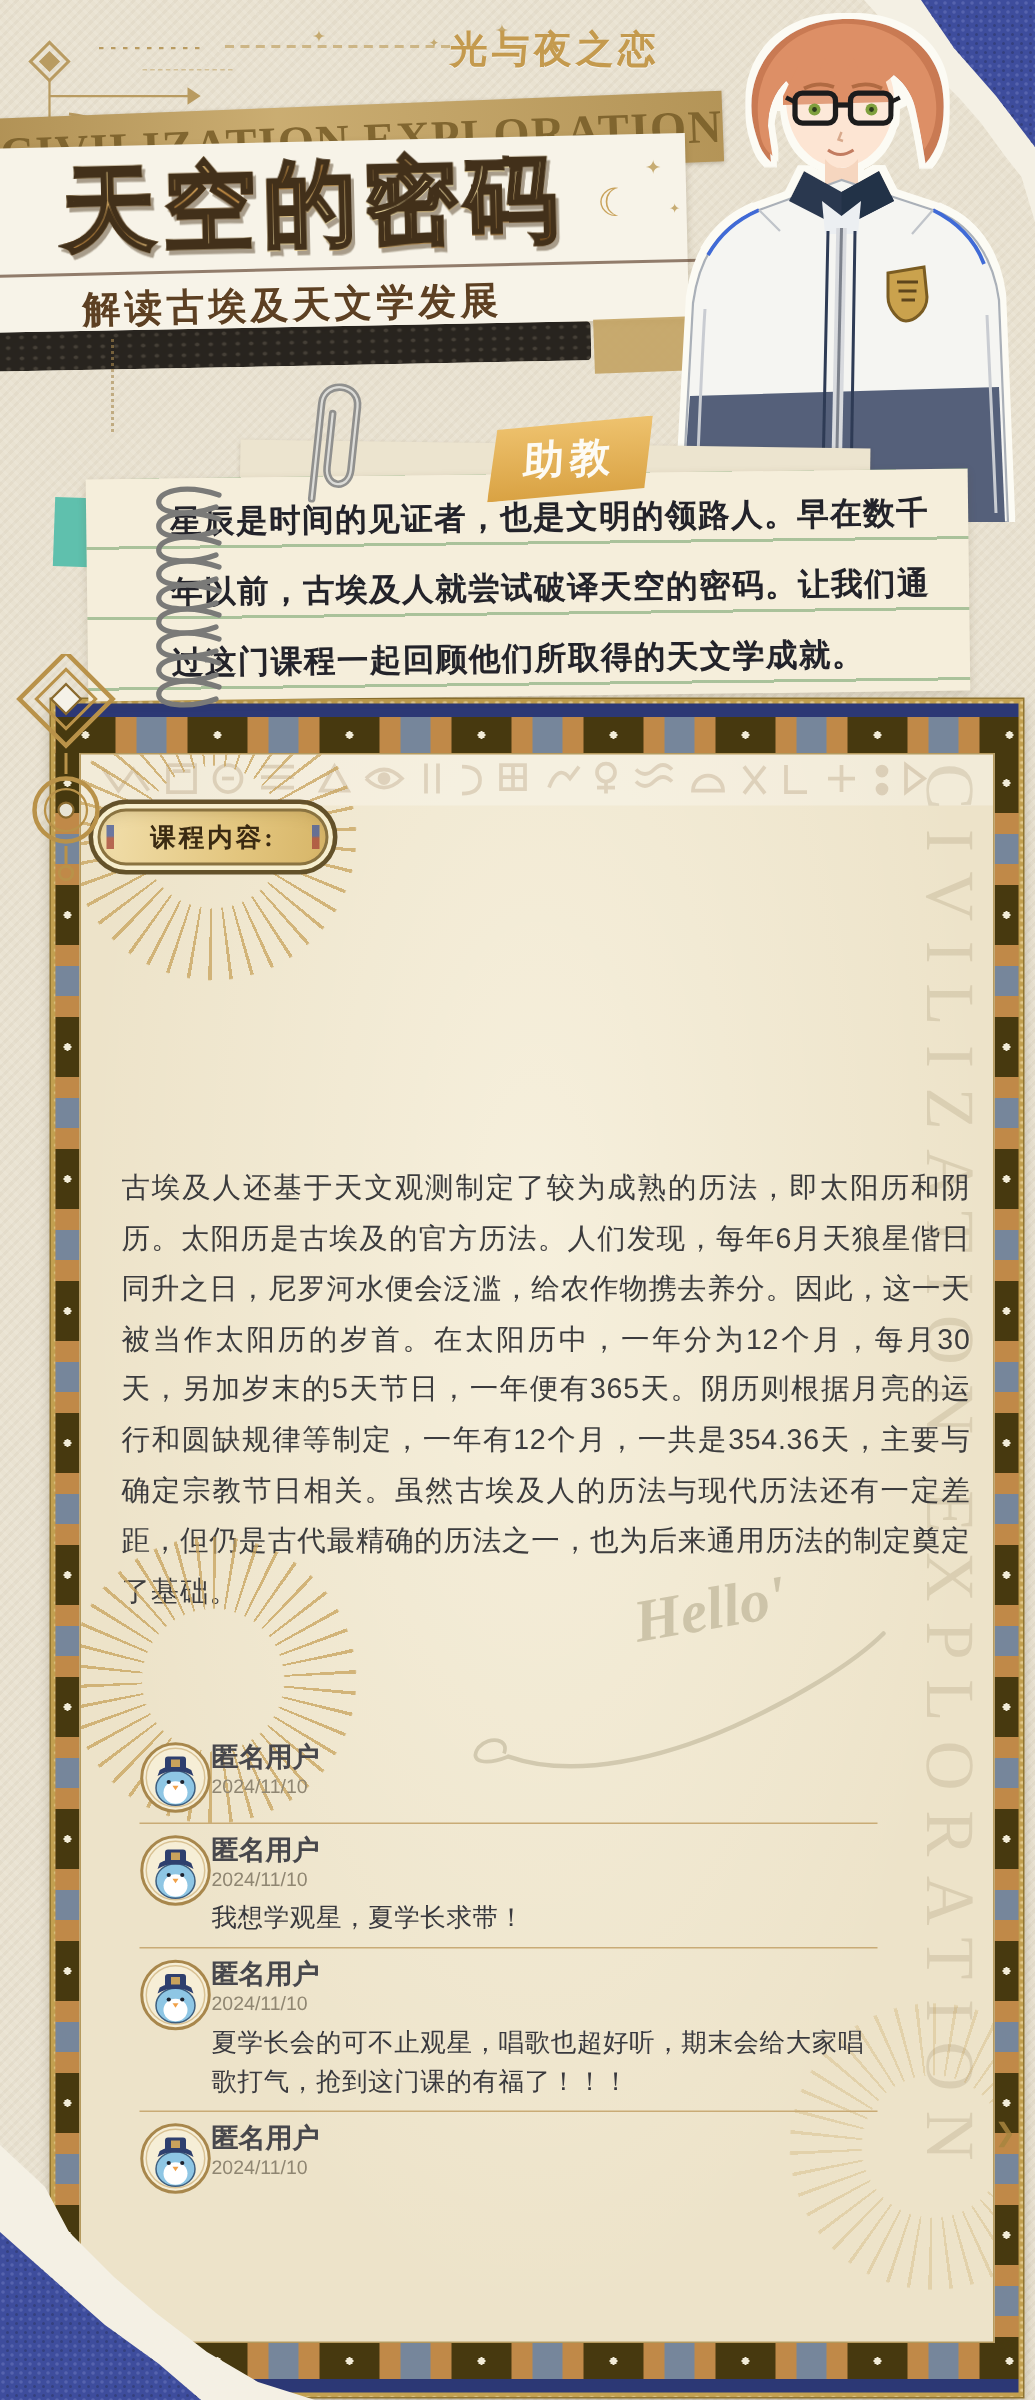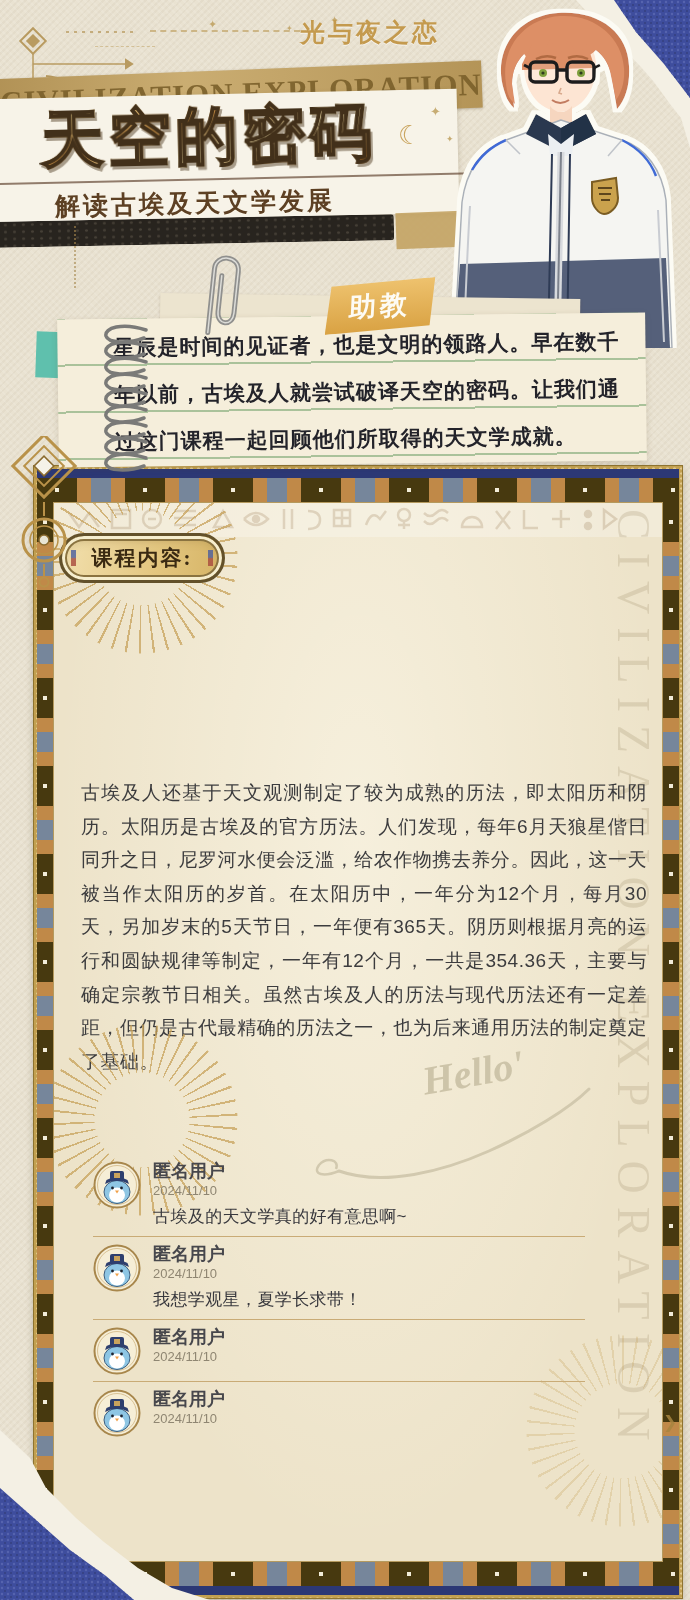--- a/index.html
+++ b/index.html
@@ -87,32 +87,32 @@
   .watermark{right:2px;top:6px;height:1040px;writing-mode:vertical-rl;font-family:"Liberation Serif","DejaVu Serif",serif;
     font-size:46px;letter-spacing:13px;color:rgba(150,132,95,.22);white-space:nowrap;overflow:hidden}
   .burst{width:220px;height:220px;background:repeating-conic-gradient(#c8a35c 0deg 1.4deg,transparent 1.4deg 8.6deg);
     -webkit-mask:radial-gradient(circle,transparent 0 47px,#000 48px 95px,transparent 96px);
     mask:radial-gradient(circle,transparent 0 47px,#000 48px 95px,transparent 96px);opacity:.75}
   .b1{left:-22px;top:-55px}.b2{left:-22px;top:507px}
   .b3{right:-70px;bottom:20px;opacity:.28}
   .badge{width:166px;height:50px;border-radius:26px;background:linear-gradient(100deg,#f2e0ae,#e3c67f 60%,#d6b466);
     border:3px solid #63512a;box-shadow:inset 0 0 0 3px rgba(252,244,214,.95),inset 0 0 0 5px #8a7340,inset 0 5px 10px rgba(120,90,40,.25);
     display:flex;align-items:center;justify-content:center;box-sizing:border-box;
-    font-size:21px;font-weight:800;color:#3a2a12;letter-spacing:2px;font-family:"Liberation Serif","DejaVu Serif",serif}
+    font-size:17px;font-weight:800;color:#3a2a12;letter-spacing:2px;font-family:"Liberation Serif","DejaVu Serif",serif}
   .badge:before,.badge:after{content:"";position:absolute;top:50%;transform:translateY(-50%);width:5px;height:16px;
     background:linear-gradient(180deg,#4a5e9e 0 45%,#a84a3c 55%);opacity:.8}
   .badge:before{left:9px}.badge:after{right:9px}
   .bg1{left:5px;top:30px}.bg2{left:5px;top:592px}
   .para{left:27px;width:566px;font-size:19px;line-height:33.6px;color:#3c3c3e;text-align:justify;letter-spacing:.5px}
   .p1{top:104px}.p2{top:273px}
   .hand{left:368px;top:546px;transform:rotate(-10deg);font-family:"Liberation Serif","DejaVu Serif",serif;
     font-style:italic;font-size:40px;font-weight:600;color:#cdc4a9}
   .swoosh{left:30px;top:556px;opacity:.85}
   .reviews{left:39px;top:651px;width:492px}
-  .review-row{display:flex;gap:12px;padding:7px 0 6px}
+  .review-row{display:flex;gap:0;padding:7px 0 6px}
   .review-row:not(:last-child){border-bottom:1px solid #c9ab76}
   .avatar{flex:0 0 48px;width:48px;height:48px}
   .r-name{font-size:18px;font-weight:700;color:#47474c;line-height:21px}
   .r-date{font-size:13px;color:#8f8672;line-height:16px;margin-top:1px}
   .r-text{font-size:17px;color:#39393e;line-height:26px;margin-top:5px;letter-spacing:.4px}
   .heart{color:#e8556e;font-size:19px;vertical-align:-1px}
   .ornament{left:4px;top:436px;z-index:6}
   .chevron{left:663px;top:1412px;z-index:6;color:#a8853f;font-size:17px;opacity:.85}
   .corner-bl{left:0;top:1370px;z-index:7}
   .corner-tr{right:0;top:0}
@@ -306,40 +306,40 @@
       <div class="abs burst b3"></div>
 
       <div class="abs reviews">
         <div class="review-row">
           <svg class="avatar" viewBox="0 0 48 48">
               <use href="#penguin-avatar"></use>
             </svg>
           <div>
             <div class="r-name">匿名用户</div>
             <div class="r-date">2024/11/10</div>
-            <div class="r-text">古埃及的天文学真的好有意思啊~</div>
           </div>
         </div>
         <div class="review-row">
           <svg class="avatar" viewBox="0 0 48 48">
               <use href="#penguin-avatar"></use>
             </svg>
           <div>
             <div class="r-name">匿名用户</div>
             <div class="r-date">2024/11/10</div>
             <div class="r-text">我想学观星，夏学长求带！</div>
           </div>
         </div>
         <div class="review-row">
           <svg class="avatar" viewBox="0 0 48 48">
               <use href="#penguin-avatar"></use>
             </svg>
           <div>
             <div class="r-name">匿名用户</div>
             <div class="r-date">2024/11/10</div>
+            <div class="r-text">夏学长会的可不止观星，唱歌也超好听，期末会给大家唱歌打气，抢到这门课的有福了！！！</div>
           </div>
         </div>
         <div class="review-row">
           <svg class="avatar" viewBox="0 0 48 48">
               <use href="#penguin-avatar"></use>
             </svg>
           <div>
             <div class="r-name">匿名用户</div>
             <div class="r-date">2024/11/10</div>
           </div>

